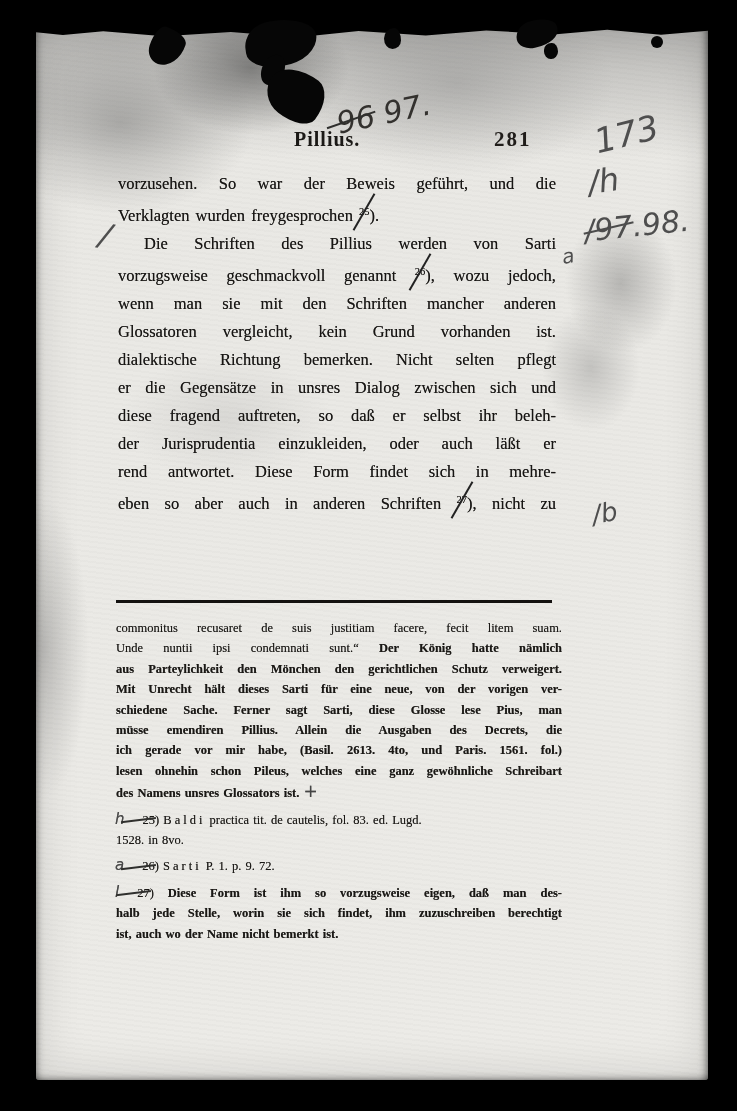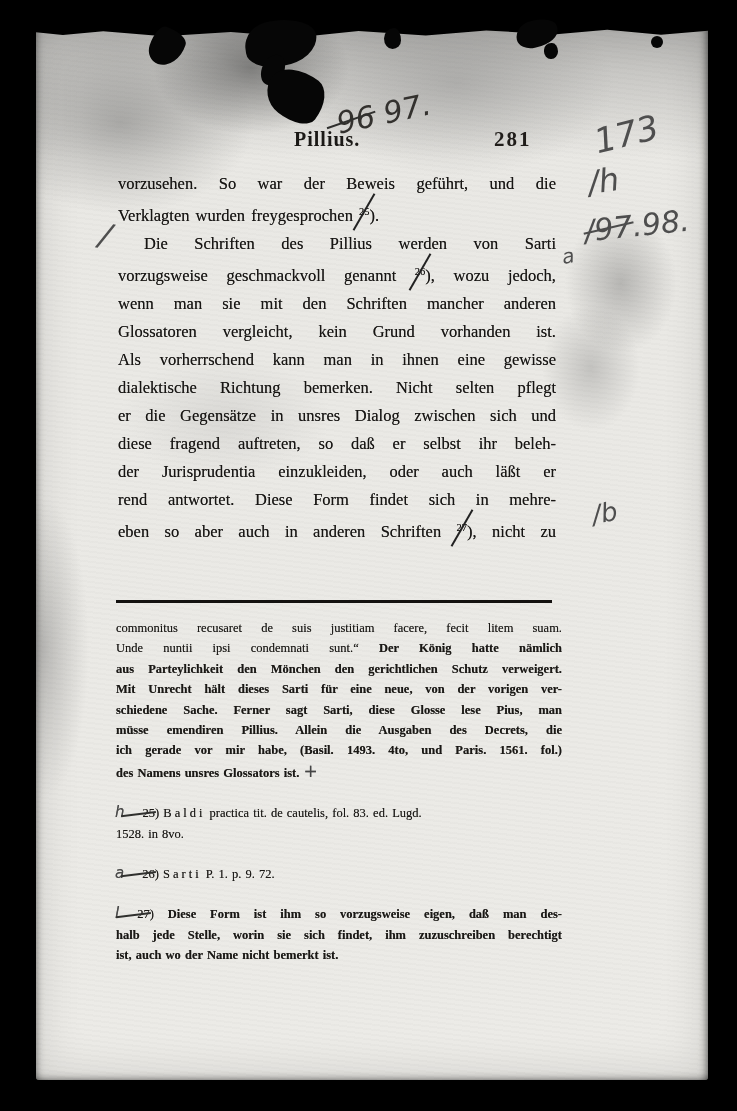--- a/index.html
+++ b/index.html
@@ -41,21 +41,21 @@
   .col{position:absolute;left:82px;top:142px;width:438px;}
   .bl{font-size:16.5px;line-height:28px;font-weight:400;color:#171513;text-align:justify;word-spacing:2px;text-shadow:0 0 .4px rgba(0,0,0,.6);}
   .j{text-align-last:justify;}
   .ind{text-indent:26px;}
   .mk{font-size:10.5px;vertical-align:6px;letter-spacing:0;}
   .rule{position:absolute;left:80px;top:572px;width:436px;border-top:3px solid #141210;}
   .fn{position:absolute;left:80px;top:590px;width:446px;}
   .fl{font-size:12.5px;line-height:20.4px;font-weight:700;color:#1a1815;text-align:justify;word-spacing:1px;text-shadow:0 0 .3px rgba(0,0,0,.5);}
   .latin{font-weight:400;}
   .ls{letter-spacing:3px;}
-  .note{margin-top:19px;text-indent:14px;}
+  .note{margin-top:5px;text-indent:14px;}
   .cont{text-indent:0;}
   
   .xo{position:relative;display:inline-block;}
   .xo::after{content:"";position:absolute;left:40%;top:-25%;height:150%;border-left:2px solid #222;transform:rotate(30deg);}
   .xo2{position:relative;display:inline-block;}
   .xo2::after{content:"";position:absolute;left:-28%;right:-6%;top:46%;border-top:2px solid #30302e;transform:rotate(-7deg);}
   .xo2p::after{border-top:2.5px solid #4c4c4c;}
   
   .hw{position:absolute;font-family:"DejaVu Sans",sans-serif;font-style:italic;font-weight:400;color:#4e4e4e;}
   .hw-ink{color:#33312e;}
@@ -95,40 +95,40 @@
   <div class="hw" style="left:556px;top:470px;font-size:26px;transform:rotate(-10deg);">/b</div>
   <div class="hw" style="left:64px;top:188px;font-size:32px;transform:rotate(12deg);">/</div>
 
   <div class="col">
     <div class="bl j">vorzusehen. So war der Beweis geführt, und die</div>
     <div class="bl"><span>Verklagten wurden freygesprochen </span><sup class="mk xo">25</sup><span>).</span></div>
     <div class="bl j ind">Die Schriften des Pillius werden von Sarti</div>
     <div class="bl j"><span>vorzugsweise geschmackvoll genannt </span><sup class="mk xo">26</sup><span>), wozu jedoch,</span></div>
     <div class="bl j">wenn man sie mit den Schriften mancher anderen</div>
     <div class="bl j">Glossatoren vergleicht, kein Grund vorhanden ist.</div>
-    <div class="bl j">Als vorherrschend kann man in ihnen eine gewisse</div>
     <div class="bl j">dialektische Richtung bemerken. Nicht selten pflegt</div>
     <div class="bl j">er die Gegensätze in unsres Dialog zwischen sich und</div>
     <div class="bl j">diese fragend auftreten, so daß er selbst ihr beleh-</div>
     <div class="bl j">der Jurisprudentia einzukleiden, oder auch läßt er</div>
     <div class="bl j">rend antwortet. Diese Form findet sich in mehre-</div>
     <div class="bl j"><span>eben so aber auch in anderen Schriften </span><sup class="mk xo">27</sup><span>), nicht zu</span></div>
   </div>
 
   <div class="rule"></div>
 
   <div class="fn">
     <div>
       <div class="fl j latin">commonitus recusaret de suis justitiam facere, fecit litem suam.</div>
       <div class="fl j"><span class="latin">Unde nuntii ipsi condemnati sunt.“ </span><span>Der König hatte nämlich</span></div>
       <div class="fl j">aus Parteylichkeit den Mönchen den gerichtlichen Schutz verweigert.</div>
       <div class="fl j">Mit Unrecht hält dieses Sarti für eine neue, von der vorigen ver-</div>
       <div class="fl j">schiedene Sache. Ferner sagt Sarti, diese Glosse lese Pius, man</div>
       <div class="fl j">müsse emendiren Pillius. Allein die Ausgaben des Decrets, die</div>
-      <div class="fl j">ich gerade vor mir habe, (Basil. 1493. 4to, und Paris. 1561. fol.)</div>
+      <div class="fl j">ich gerade vor mir habe, (Basil. 2613. 4to, und Paris. 1561. fol.)</div>
+      <div class="fl j">lesen ohnehin schon Pileus, welches eine ganz gewöhnliche Schreibart</div>
       <div class="fl"><span>des Namens unsres Glossators ist.</span> <span class="hwi" style="font-size:17px;">+</span></div>
     </div>
 
     <div class="note">
       <div class="fl latin"><span class="hwp">h</span><span class="xo2">25</span><span>) </span><span class="ls">Baldi</span><span> practica tit. de cautelis, fol. 83. ed. Lugd.</span></div>
       <div class="fl latin cont">1528. in 8vo.</div>
     </div>
 
     <div class="note">
       <div class="fl latin"><span class="hwp">a</span><span class="xo2">26</span><span>) </span><span class="ls">Sarti</span><span> P. 1. p. 9. 72.</span></div>

